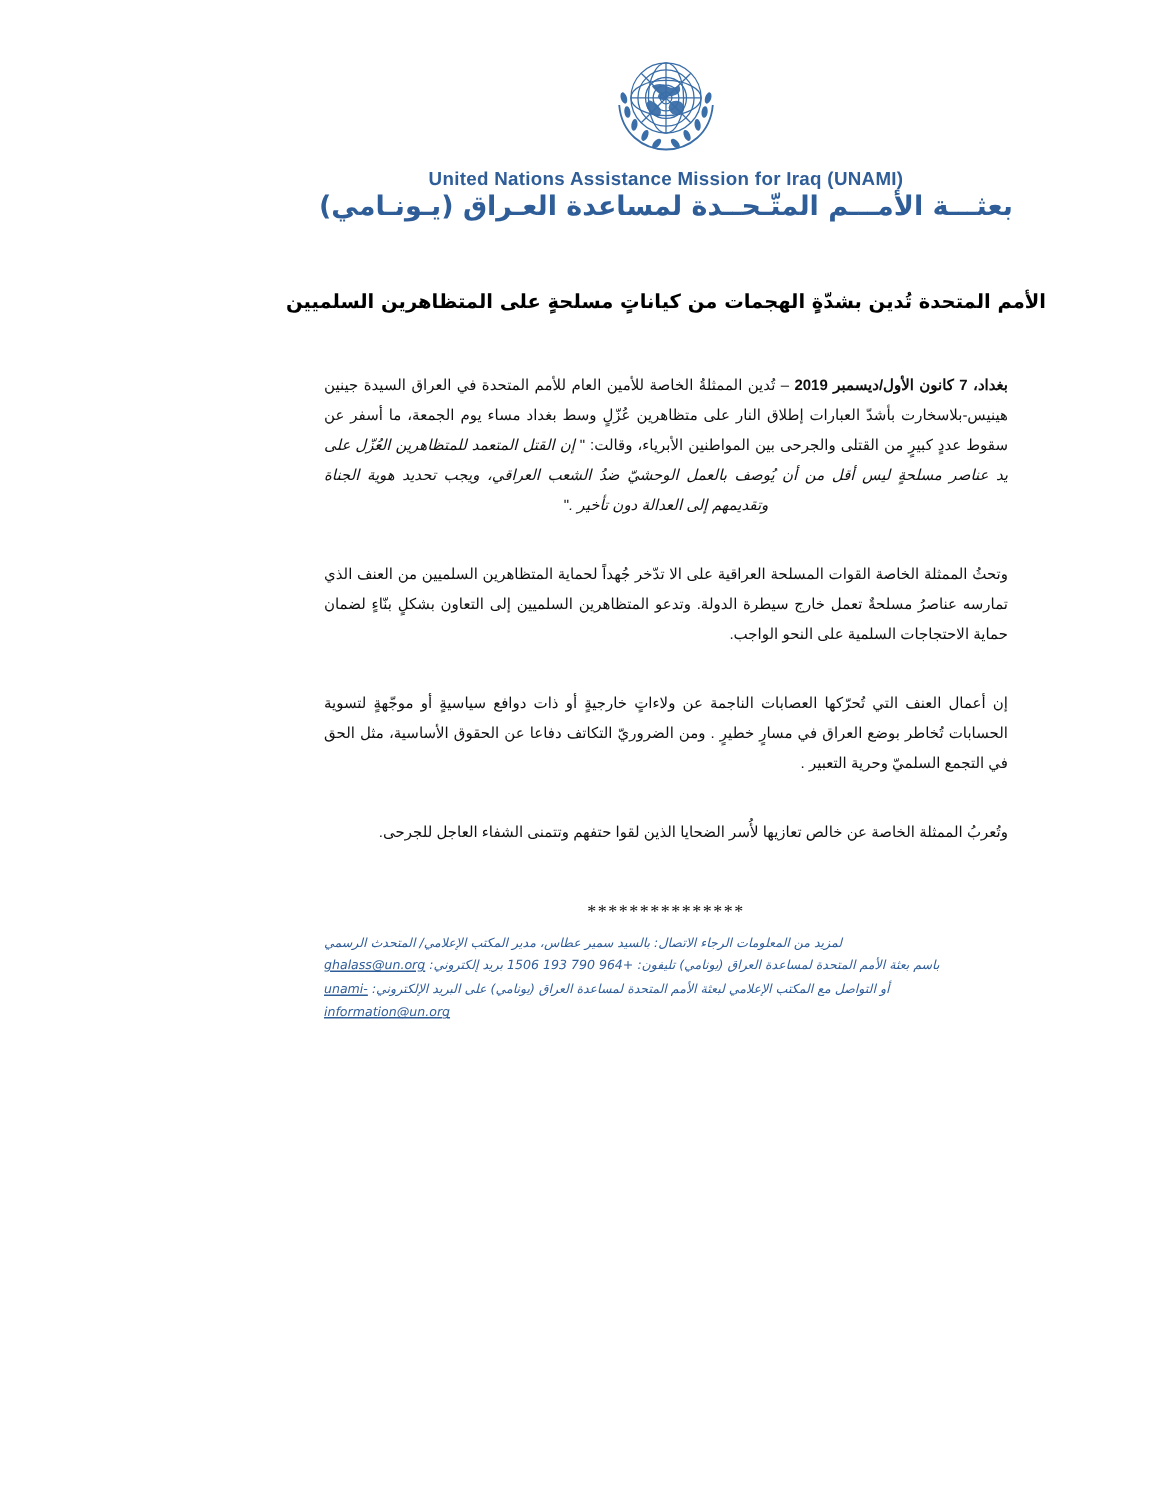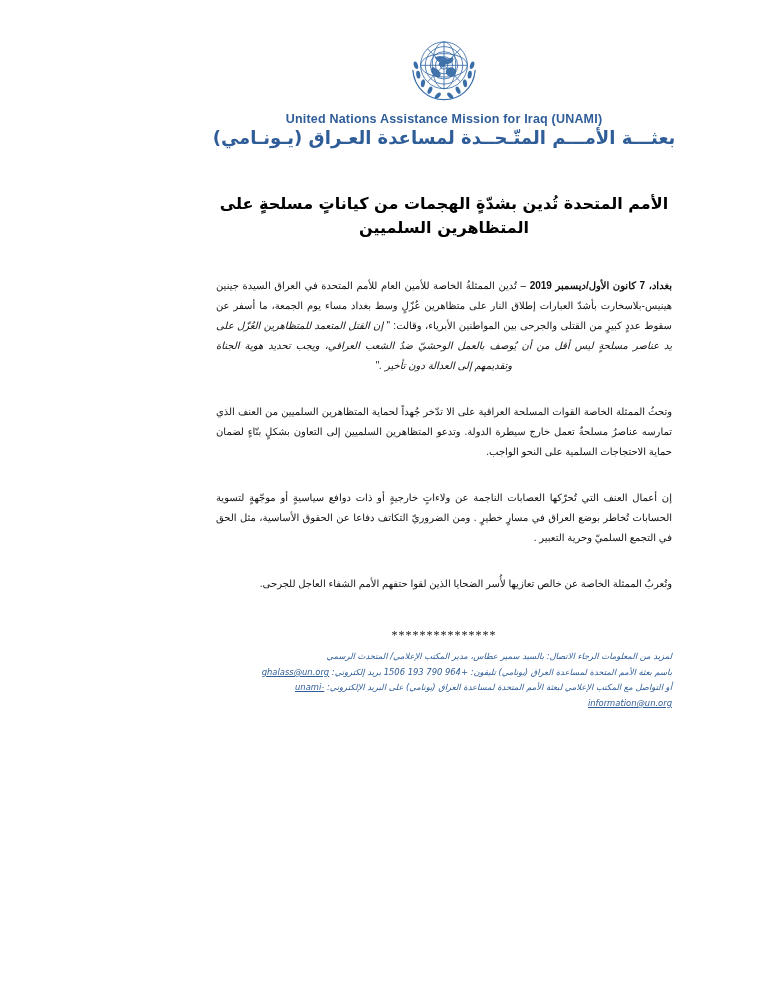--- a/index.html
+++ b/index.html
@@ -52,21 +52,21 @@
     color: #2f5d98;
     direction: rtl;
   }
 
   
   .doc-title {
     margin: 44px 54px 0 54px;
     text-align: center;
     font-family: "DejaVu Sans", "Liberation Sans", sans-serif;
     font-weight: bold;
-    font-size: 16px;
+    font-size: 13px;
     line-height: 1.5;
     color: #000;
     direction: rtl;
   }
 
   
   .body-wrap {
     margin: 36px 96px 0 96px;
     direction: rtl;
   }
@@ -106,21 +106,21 @@
     color: #111;
     direction: ltr;
     margin-bottom: 6px;
   }
   .foot-line {
     font-family: "DejaVu Sans", "Liberation Sans", sans-serif;
     font-size: 8.4px;
     line-height: 1.85;
     color: #2f5d98;
     font-style: italic;
-    text-align: right;
+    text-align: left;
   }
   .mail-link {
     color: #2f5d98;
     text-decoration: underline;
     font-style: italic;
     direction: ltr;
     unicode-bidi: embed;
   }
   .phone {
     direction: ltr;
@@ -183,21 +183,21 @@
   <h1 class="doc-title">الأمم المتحدة تُدين بشدّةٍ الهجمات من كياناتٍ مسلحةٍ على المتظاهرين السلميين</h1>
 
   <div class="body-wrap">
 
     <p class="para p1"><span class="dateline">بغداد، 7 كانون الأول/ديسمبر 2019</span><span> – </span><span>تُدين الممثلةُ الخاصة للأمين العام للأمم المتحدة في العراق السيدة جينين هينيس-بلاسخارت بأشدّ العبارات إطلاق النار على متظاهرين عُزّلٍ وسط بغداد مساء يوم الجمعة، ما أسفر عن سقوط عددٍ كبيرٍ من القتلى والجرحى بين المواطنين الأبرياء، وقالت: " </span><span class="quote">إن القتل المتعمد للمتظاهرين العُزّل على يد عناصر مسلحةٍ ليس أقل من أن يُوصف بالعمل الوحشيّ ضدُ الشعب العراقي، ويجب تحديد هوية الجناة وتقديمهم إلى العدالة دون تأخير .</span><span>"</span></p>
 
     <p class="para p2">وتحثُ الممثلة الخاصة القوات المسلحة العراقية على الا تدّخر جُهداً لحماية المتظاهرين السلميين من العنف الذي تمارسه عناصرُ مسلحةٌ تعمل خارج سيطرة الدولة. وتدعو المتظاهرين السلميين إلى التعاون بشكلٍ بنّاءٍ لضمان حماية الاحتجاجات السلمية على النحو الواجب.</p>
 
     <p class="para p3">إن أعمال العنف التي تُحرّكها العصابات الناجمة عن ولاءاتٍ خارجيةٍ أو ذات دوافع سياسيةٍ أو موجّهةٍ لتسوية الحسابات تُخاطر بوضع العراق في مسارٍ خطيرٍ . ومن الضروريّ التكاتف دفاعا  عن الحقوق الأساسية، مثل الحق في التجمع السلميّ وحرية التعبير .</p>
 
-    <p class="para p4">وتُعربُ الممثلة الخاصة عن خالص تعازيها لأُسر الضحايا الذين لقوا حتفهم الأمم الشفاء العاجل للجرحى.</p>
+    <p class="para p4">وتُعربُ الممثلة الخاصة عن خالص تعازيها لأُسر الضحايا الذين لقوا حتفهم وتتمنى الشفاء العاجل للجرحى.</p>
   </div>
 
   <div class="footer">
     <div class="stars">***************</div>
 
     <div class="foot-line">لمزيد من المعلومات الرجاء الاتصال: بالسيد سمير عطاس، مدير المكتب الإعلامي/ المتحدث الرسمي</div>
 
     <div class="foot-line"><span>باسم بعثة الأمم المتحدة لمساعدة العراق (يونامي) تليفون: </span><span class="phone">1506 193 790 964+</span><span> بريد إلكتروني: </span><a class="mail-link" href="#">ghalass@un.org</a></div>
 
     <div class="foot-line"><span>أو التواصل مع المكتب الإعلامي لبعثة الأمم المتحدة لمساعدة العراق (يونامي) على البريد الإلكتروني: </span><a class="mail-link" href="#">unami-information@un.org</a></div>

